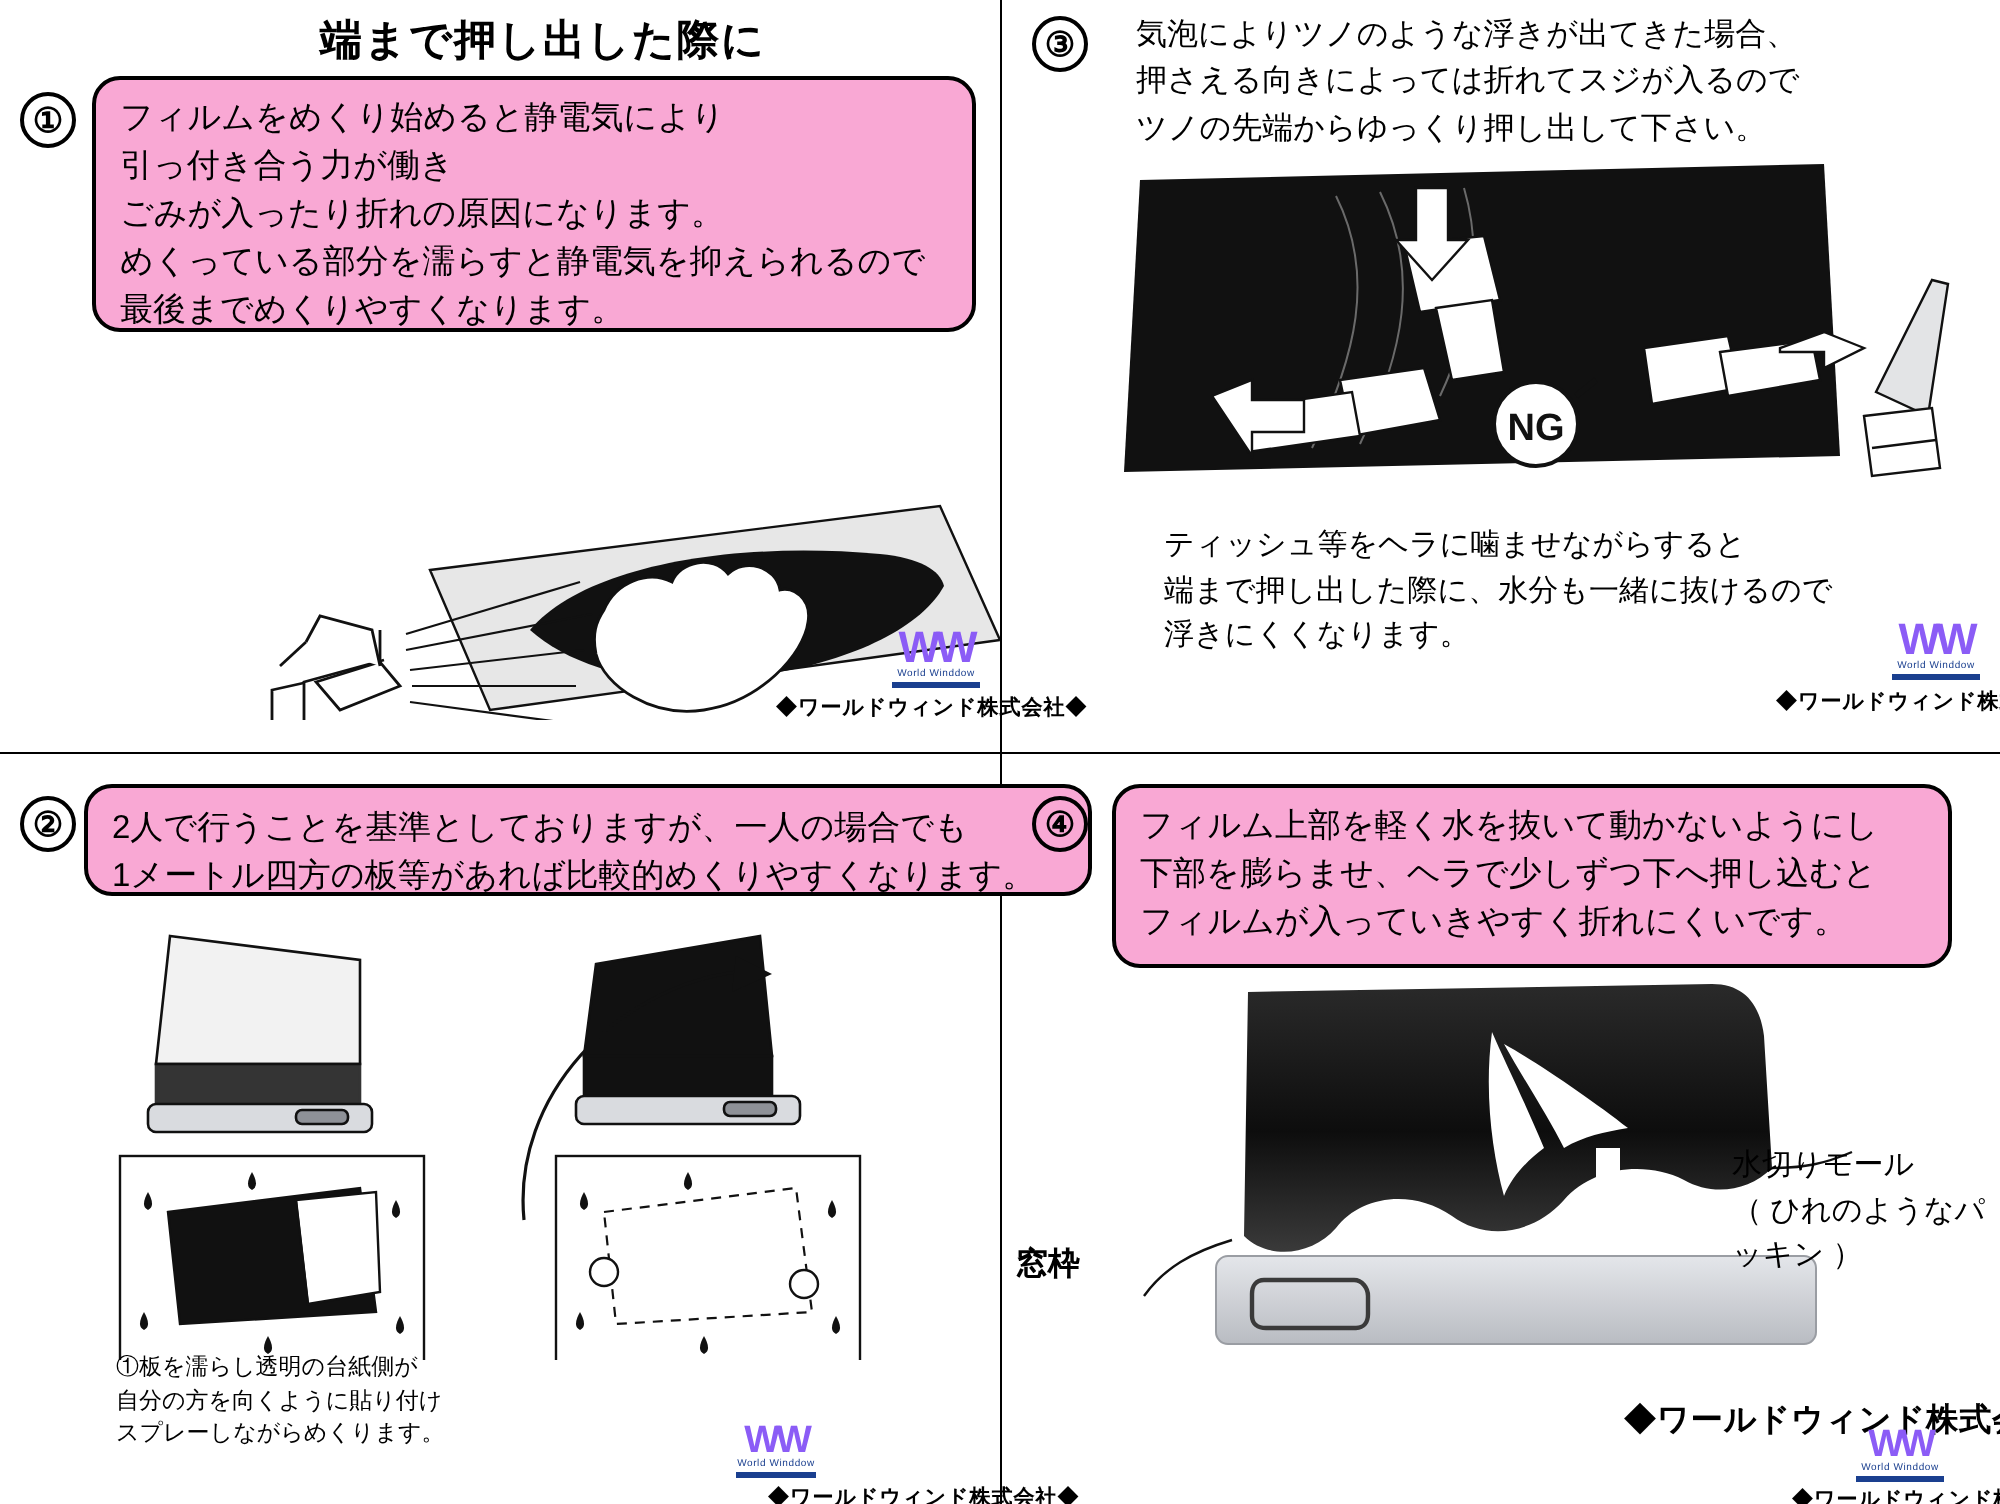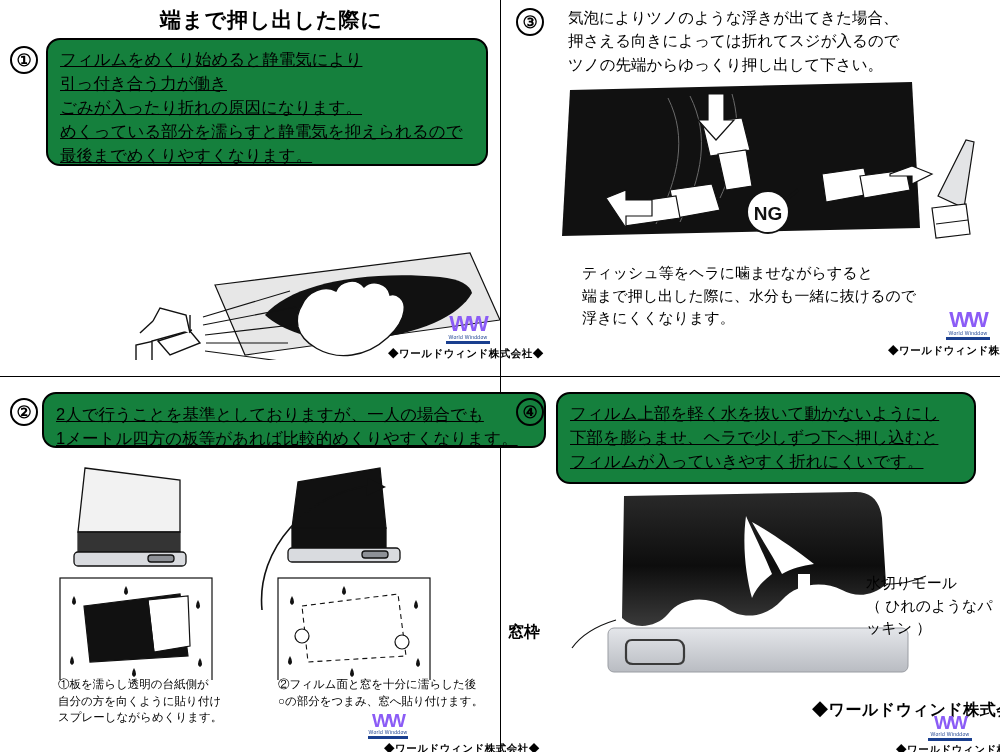--- a/index.html
+++ b/index.html
@@ -26,27 +26,26 @@
     position:absolute;
     width:28px;height:28px;border:2px solid #000;border-radius:50%;
     display:flex;align-items:center;justify-content:center;
     font-size:17px;font-weight:bold;
     box-sizing:border-box;
   }
   .balloon{
     position:absolute;
     border:2px solid #000;
     border-radius:14px;
-    background:#15803d;
+    background:#f9a8d4;
     box-sizing:border-box;
     padding:8px 12px;
     font-size:16.5px;
     line-height:1.45;
     white-space:pre-line;
-    text-decoration:underline;
   }
   .plain-text{
     position:absolute;
     font-size:15.5px;
     line-height:1.5;
     white-space:pre-line;
   }
   .small-text{
     position:absolute;
     font-size:11.5px;
@@ -196,22 +195,20 @@
       <g fill="none" stroke="#111" stroke-width="1.6">
         <path d="M232,150 C226,88 278,34 338,26"></path>
       </g>
       <polygon points="338,18 356,27 336,36" fill="#111"></polygon>
     </svg>
   </div>
 
   <div class="small-text" style="left:58px;top:676px;">①板を濡らし透明の台紙側が
  自分の方を向くように貼り付け
  スプレーしながらめくります。</div>
-  <div class="small-text" style="left:278px;top:676px;">②フィルム面と窓を十分に濡らした後
- ○の部分をつまみ、窓へ貼り付けます。</div>
 
   <div class="logo" style="left:368px;top:712px;width:40px;">
     <div class="ww" style="font-size:19px;">WW</div>
     <div class="sub">World Winddow</div>
     <div class="bar"></div>
   </div>
   <div class="credit" style="left:368px;top:742px;">◆ワールドウィンド株式会社◆</div>
 
   <div class="circ-num" style="left:516px;top:8px;">③</div>
   <div class="plain-text" style="left:568px;top:6px;">気泡によりツノのような浮きが出てきた場合、

